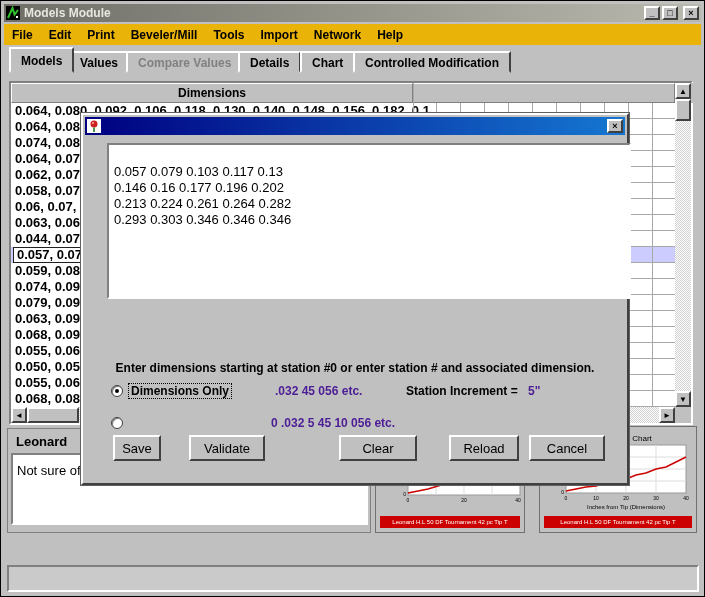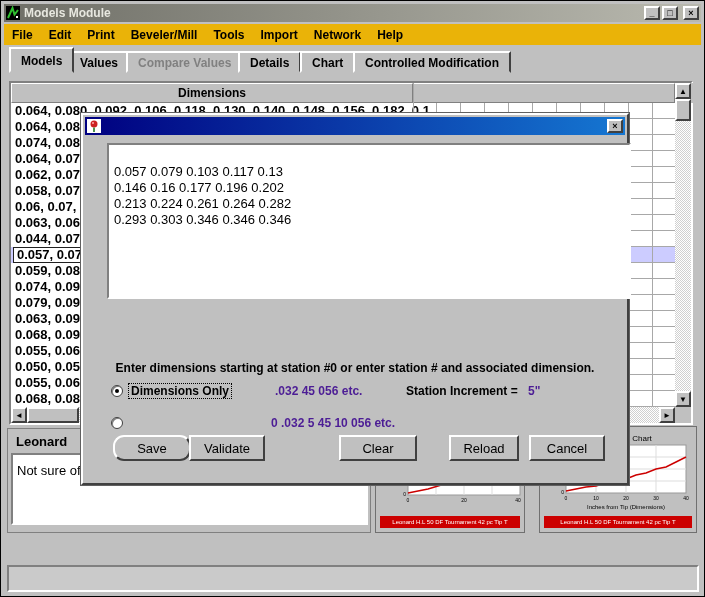--- a/index.html
+++ b/index.html
@@ -324,21 +324,21 @@
       <span class="rlabel" style="left:323px;">Station Increment =</span>
       <span class="blue-ex" style="left:445px;">5"</span>
     </div>
 
     <div class="radio-row r2">
       <span class="radio" style="left:28px;"></span>
       <span class="blue-ex" style="left:188px;">0 .032 5 45 10 056 etc.</span>
     </div>
 
     <div class="dlg-buttons">
-      <button class="dbtn" style="left:30px;  width:78px;border-radius:11px;">Save</button>
+      <button class="dbtn" style="left:30px;  width:48px;">Save</button>
       <button class="dbtn" style="left:106px; width:76px;">Validate</button>
       <button class="dbtn" style="left:256px; width:78px;">Clear</button>
       <button class="dbtn" style="left:446px; width:76px;">Cancel</button>
       <button class="dbtn" style="left:366px; width:70px;">Reload</button>
     </div>
   </div>
 
 </div>
 
 </body></html>

